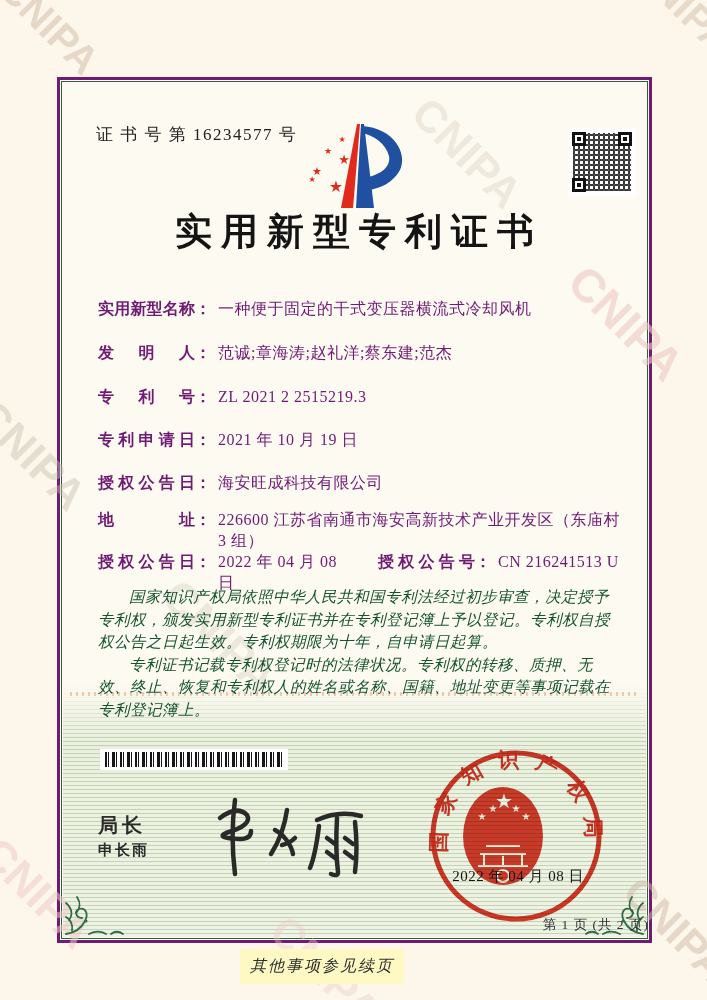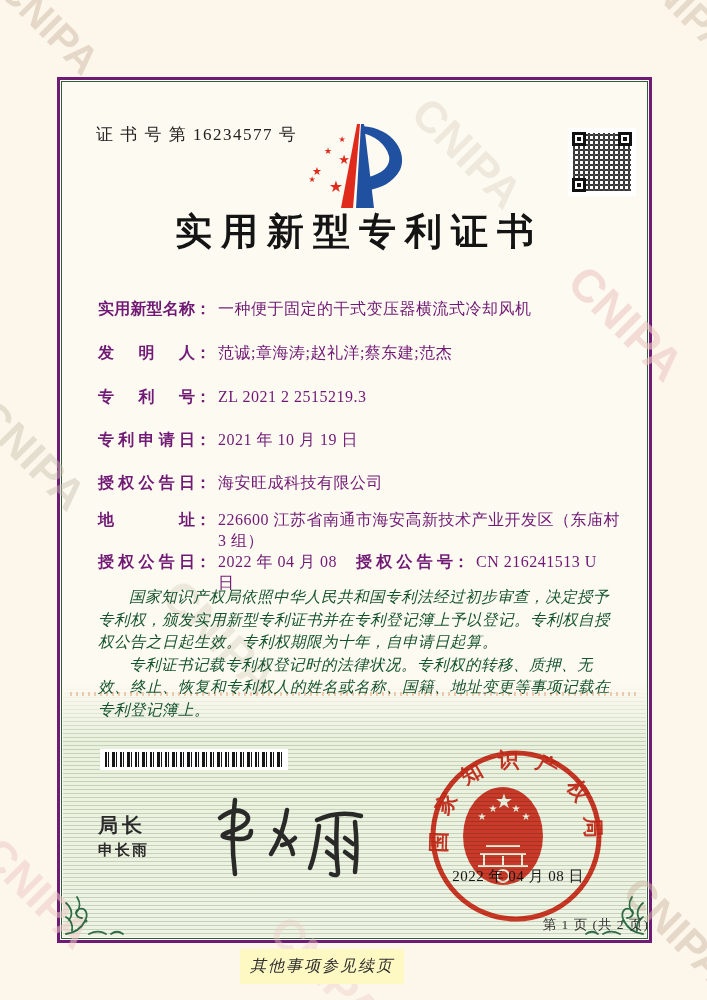--- a/index.html
+++ b/index.html
@@ -45,21 +45,21 @@
   .title{position:absolute;left:0;right:0;top:127px;z-index:3;text-align:center;
          font-size:37px;font-weight:700;letter-spacing:9px;padding-left:9px;color:#141414;}
 
   
   .row{position:absolute;left:38px;right:28px;display:flex;align-items:flex-start;
        font-size:16px;line-height:21px;color:#701a75;z-index:3;}
   .lab{flex:0 0 97px;text-align:justify;text-align-last:justify;font-weight:600;white-space:nowrap;}
   .colon{font-weight:600;margin-right:7px;}
   .val{letter-spacing:.5px;}
   .pair1{flex:0 0 258px;display:flex;}
-  .pair2{display:flex;}
+  .pair2{display:flex;margin-left:22px;}
   .pair2 .lab{flex:0 0 97px;}
 
   
   .paras{position:absolute;left:38px;right:32px;top:506px;z-index:3;}
   .paras p{margin:0;font-style:italic;font-size:15.5px;line-height:22.5px;
            text-indent:2em;letter-spacing:.5px;color:#14532d;}
 
   .barcode{position:absolute;left:40px;top:669px;z-index:3;background:#fff;padding:3px 5px;}
   .barcode-bars{width:178px;height:15px;
         background:repeating-linear-gradient(90deg,

